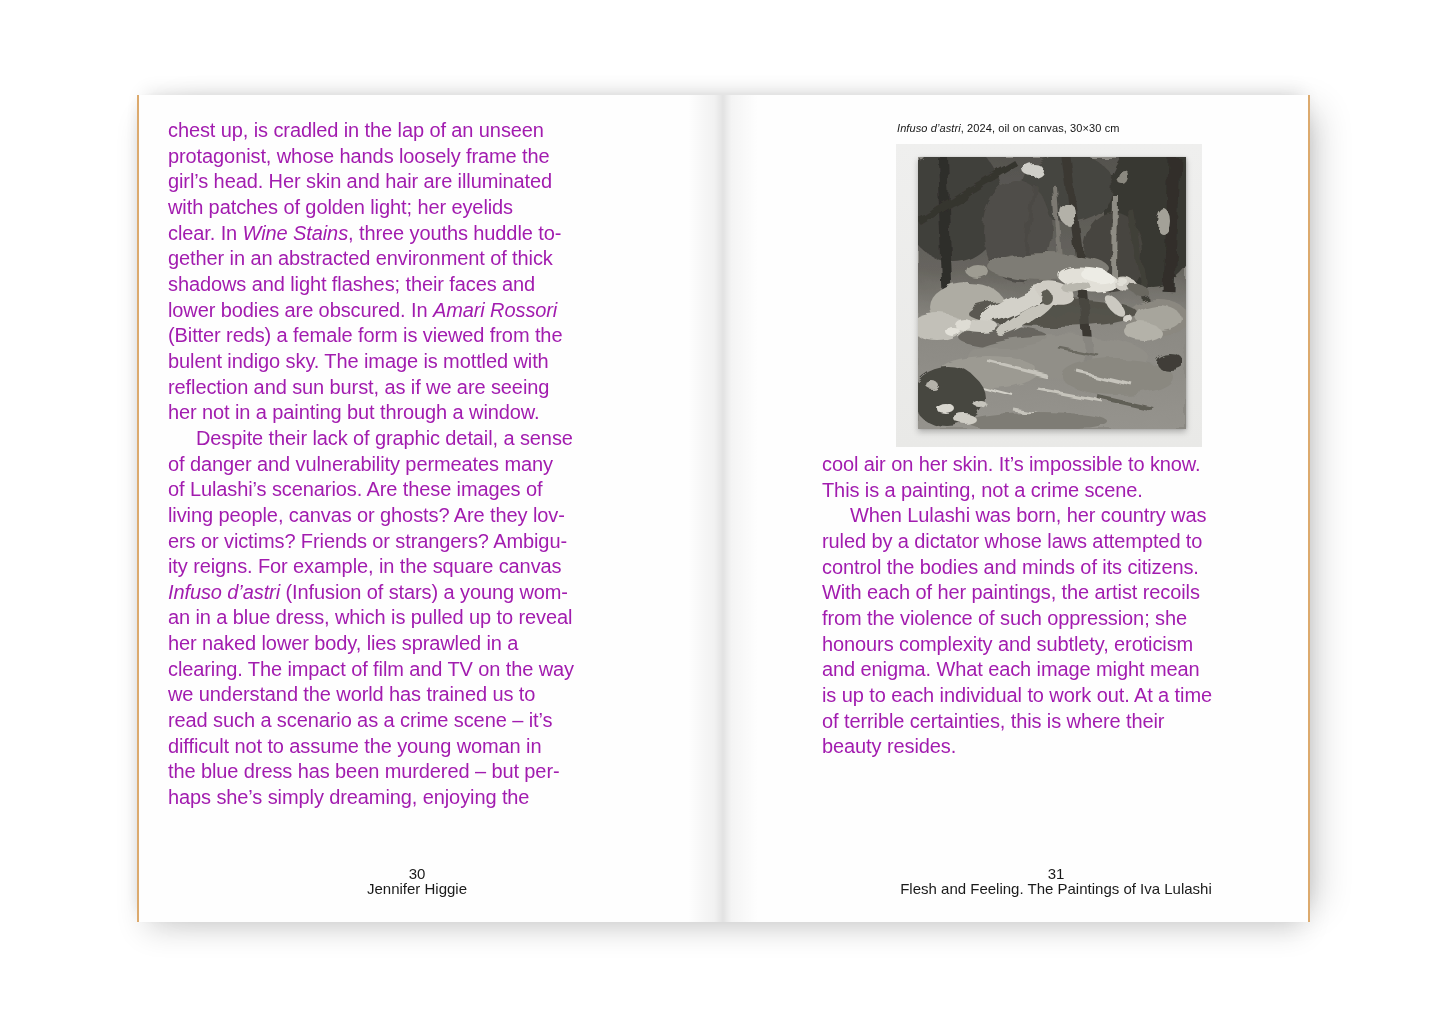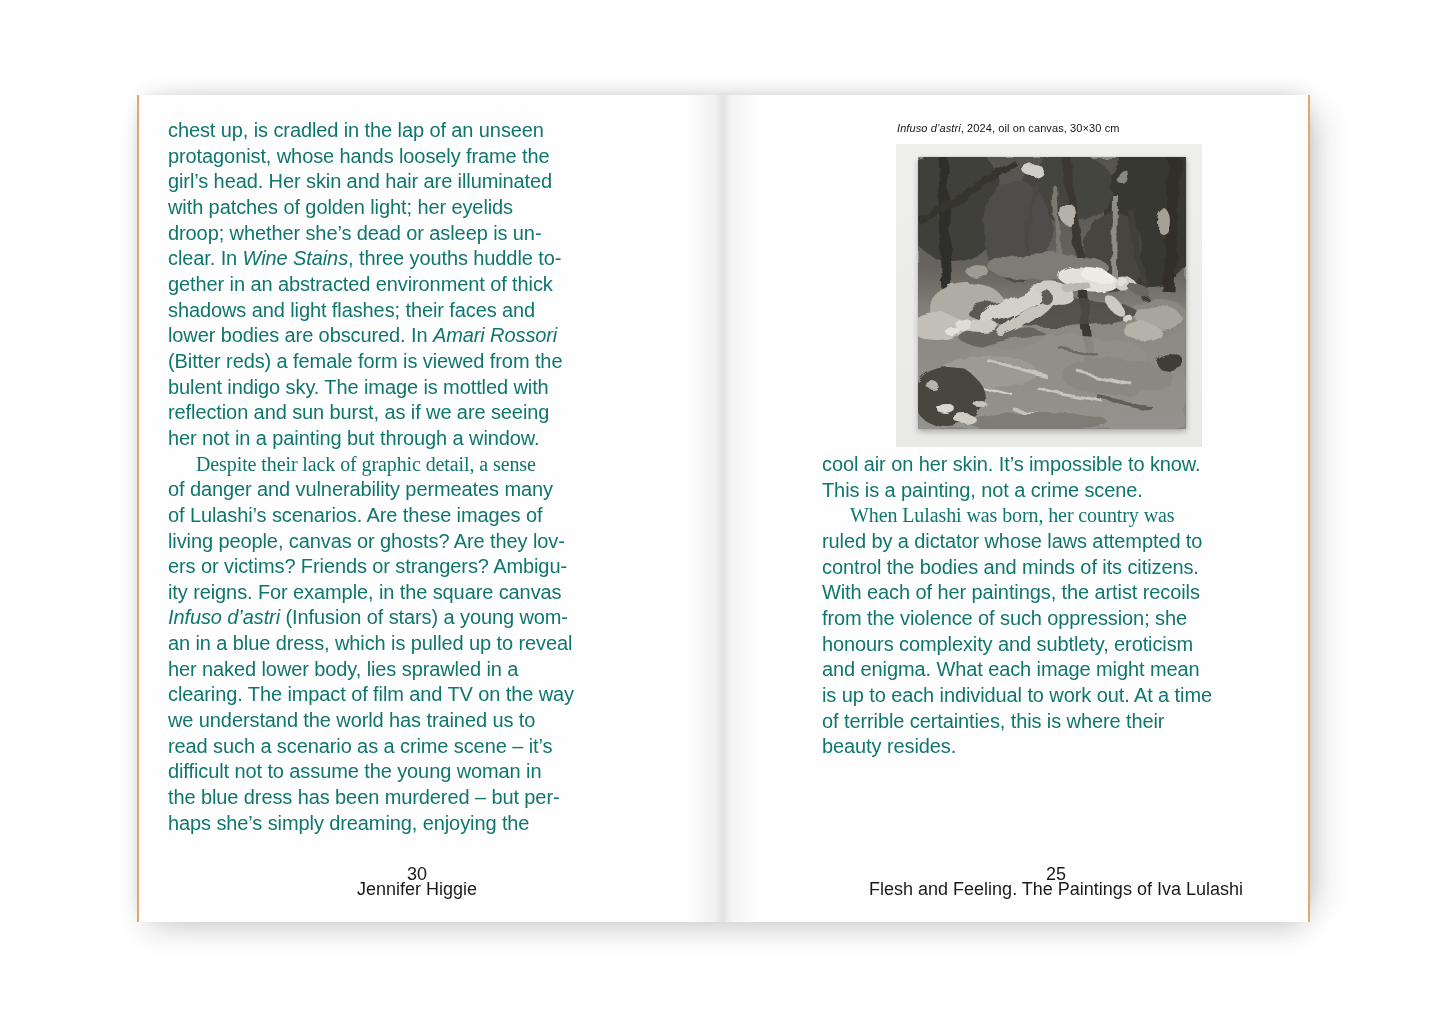--- a/index.html
+++ b/index.html
@@ -12,28 +12,28 @@
   .cover-edge.left{left:0;}
   .cover-edge.right{right:0;}
   .gutter{position:absolute;top:0;bottom:0;left:551px;width:70px;pointer-events:none;z-index:4;
           background:linear-gradient(to right, rgba(0,0,0,0) 0%, rgba(0,0,0,0.05) 38%,
                      rgba(0,0,0,0.11) 50%, rgba(0,0,0,0.04) 62%, rgba(0,0,0,0) 100%);}
   .page{position:absolute;top:0;height:827px;}
   .page.left{left:0;width:586px;}
   .page.right{left:586px;width:587px;}
 
   .textcol{position:absolute;width:466px;font-size:20px;line-height:25.65px;
-           letter-spacing:-0.1px;color:#0f766e;}
+           letter-spacing:-0.1px;color:#a21caf;}
   .textcol .line{white-space:nowrap;}
-  .textcol .line.indent{padding-left:28px;font-family:Liberation Serif, serif;}
+  .textcol .line.indent{padding-left:28px;}
   .it{font-style:italic;}
   .col-left{left:31px;top:23px;}
   .col-right{left:99px;top:357px;}
 
-  .footer{position:absolute;text-align:center;font-size:18px;line-height:14.5px;color:#1a1a1a;}
+  .footer{position:absolute;text-align:center;font-size:15px;line-height:14.5px;color:#1a1a1a;}
   .footer-left{left:0;top:772px;width:560px;}
   .footer-right{left:53px;top:772px;width:560px;}
 
   .caption{position:absolute;left:174px;top:27px;font-size:11px;letter-spacing:0.1px;color:#141414;}
   .wall{position:absolute;left:173px;top:49px;width:306px;height:303px;
         background:linear-gradient(#efefee,#e9e9e7);}
   .canvas{position:absolute;left:22px;top:13px;width:268px;height:272px;background:#8a8882;
           box-shadow:0 3px 6px rgba(0,0,0,.25), 1px 0 2px rgba(0,0,0,.12);}
   .canvas svg{display:block;width:268px;height:272px;}
 </style>
@@ -44,21 +44,20 @@
   <div class="spread">
     <div class="cover-edge left"></div>
     <div class="cover-edge right"></div>
 
     <div class="page left">
       <div class="textcol col-left">
           <div class="line"><span>chest up, is cradled in the lap of an unseen</span></div>
           <div class="line"><span>protagonist, whose hands loosely frame the</span></div>
           <div class="line"><span>girl’s head. Her skin and hair are illuminated</span></div>
           <div class="line"><span>with patches of golden light; her eyelids</span></div>
-          <div class="line"><span>droop; whether she’s dead or asleep is un-</span></div>
           <div class="line"><span>clear. In </span><span class="it">Wine Stains</span><span>, three youths huddle to-</span></div>
           <div class="line"><span>gether in an abstracted environment of thick</span></div>
           <div class="line"><span>shadows and light flashes; their faces and</span></div>
           <div class="line"><span>lower bodies are obscured. In </span><span class="it">Amari Rossori</span></div>
           <div class="line"><span>(Bitter reds) a female form is viewed from the</span></div>
           <div class="line"><span>bulent indigo sky. The image is mottled with</span></div>
           <div class="line"><span>reflection and sun burst, as if we are seeing</span></div>
           <div class="line"><span>her not in a painting but through a window.</span></div>
           <div class="line indent"><span>Despite their lack of graphic detail, a sense</span></div>
           <div class="line"><span>of danger and vulnerability permeates many</span></div>
@@ -189,20 +188,20 @@
           <div class="line"><span>control the bodies and minds of its citizens.</span></div>
           <div class="line"><span>With each of her paintings, the artist recoils</span></div>
           <div class="line"><span>from the violence of such oppression; she</span></div>
           <div class="line"><span>honours complexity and subtlety, eroticism</span></div>
           <div class="line"><span>and enigma. What each image might mean</span></div>
           <div class="line"><span>is up to each individual to work out. At a time</span></div>
           <div class="line"><span>of terrible certainties, this is where their</span></div>
           <div class="line"><span>beauty resides.</span></div>
         </div>
       <div class="footer footer-right">
-        <div>25</div>
+        <div>31</div>
         <div>Flesh and Feeling. The Paintings of Iva Lulashi</div>
       </div>
     </div>
 
     <div class="gutter"></div>
   </div>
 </div>
 
 </body></html>

